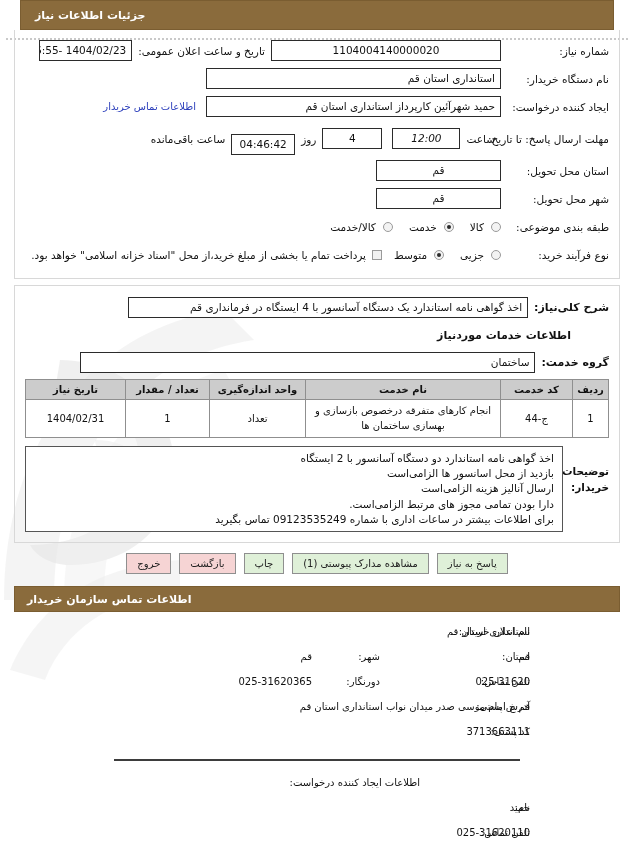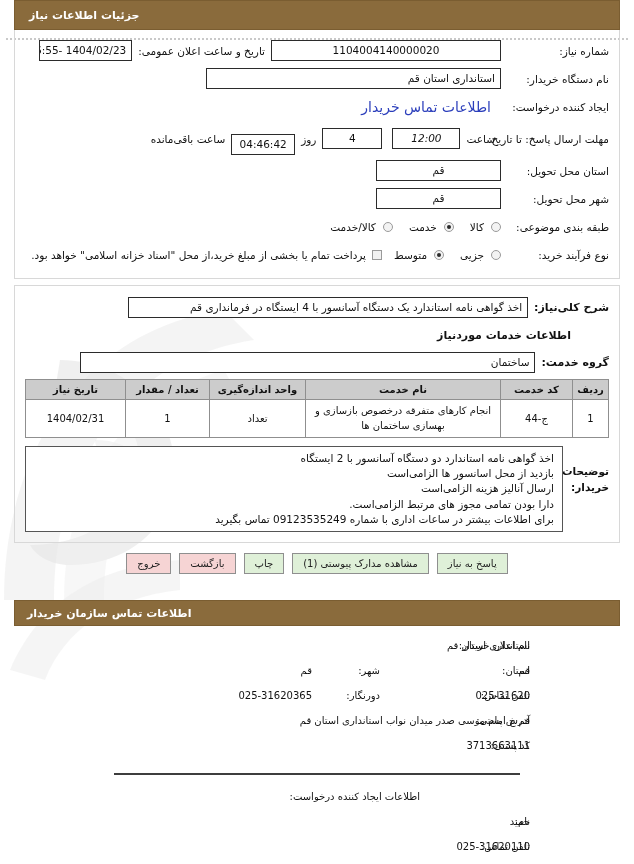--- a/index.html
+++ b/index.html
@@ -43,21 +43,21 @@
     position: absolute;
     left: 10px; top: 560px;
     width: 170px; height: 120px;
     pointer-events: none;
     z-index: 0;
     opacity: .5;
   }
   .content { position: relative; z-index: 2; }
 
   .section-header {
-    margin: 0 14px;
+    margin: 0 20px;
     height: 30px;
     background: #8a6b3c;
     border: 1px solid #7a5d31;
     color: #ffffff;
     font-size: 11px;
     font-weight: bold;
     display: flex;
     align-items: center;
     padding-right: 0;
     padding-left: 14px;
@@ -101,21 +101,21 @@
   .w-big { width: 230px; }
   .w-mid { width: 295px; }
   .w-date { width: 93px; }
   .w-time { width: 68px; font-style: italic; }
   .w-days { width: 60px; }
   .w-rem { width: 64px; margin-top: 12px; }
   .w-loc { width: 125px; }
   .sub { font-size: 10.5px; color: #111; padding: 0 6px; white-space: nowrap; }
   .link {
     color: #2b3ebb;
-    font-size: 14px;
+    font-size: 10px;
     text-decoration: none;
     cursor: pointer;
     white-space: nowrap;
     padding-right: 10px;
   }
 
   .radio-group { display: flex; align-items: center; gap: 4px; }
   .radio {
     display: inline-block;
     width: 10px; height: 10px;
@@ -216,21 +216,21 @@
     min-height: 19px;
     line-height: 13px;
     cursor: pointer;
     white-space: nowrap;
     text-align: center;
   }
   .btn.green { background: #dff0d8; }
   .btn.red   { background: #f6d4d4; }
 
   .contact-head {
-    margin: 24px 14px 0 14px;
+    margin: 10px 14px 0 14px;
     height: 26px;
     background: #8a6b3c;
     border: 1px solid #7a5d31;
     color: #fff;
     font-size: 11px;
     font-weight: bold;
     display: flex;
     align-items: center;
     justify-content: flex-end;
     padding-left: 12px;
@@ -286,20 +286,21 @@
         <div class="fld c w-date">1404/02/23 -06:55</div>
       </div>
 
       <div class="row">
         <div class="lbl lbl-w">نام دستگاه خریدار:</div>
         <div class="fld w-mid">استانداری استان قم</div>
       </div>
 
       <div class="row">
         <div class="lbl lbl-w">ایجاد کننده درخواست:</div>
+        <div class="fld w-mid">حمید  شهرآئین کارپرداز استانداری استان قم</div>
         <a class="link" href="#">اطلاعات تماس خریدار</a>
       </div>
 
       <div class="row">
         <div class="lbl lbl-w">مهلت ارسال پاسخ: تا تاریخ:</div>
         <div class="sub">ساعت</div>
         <div class="fld c w-time">12:00</div>
         <div style="width:10px"></div>
         <div class="fld c w-days">4</div>
         <div class="sub">روز</div>

